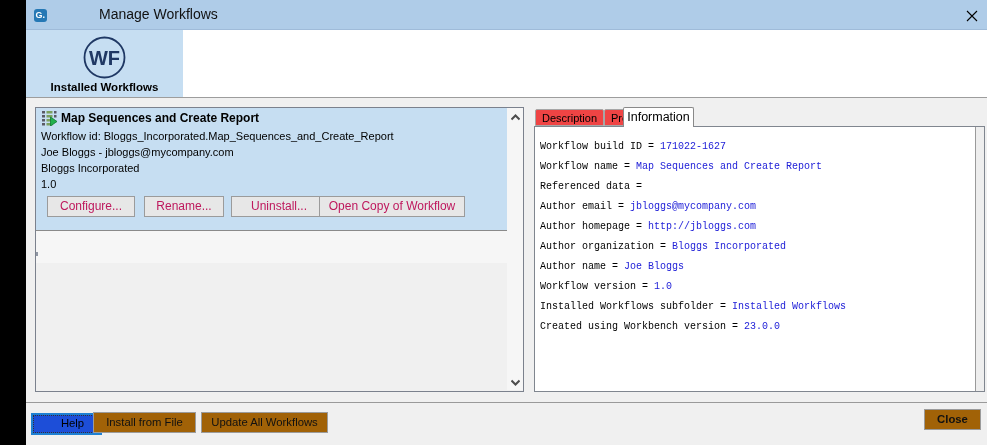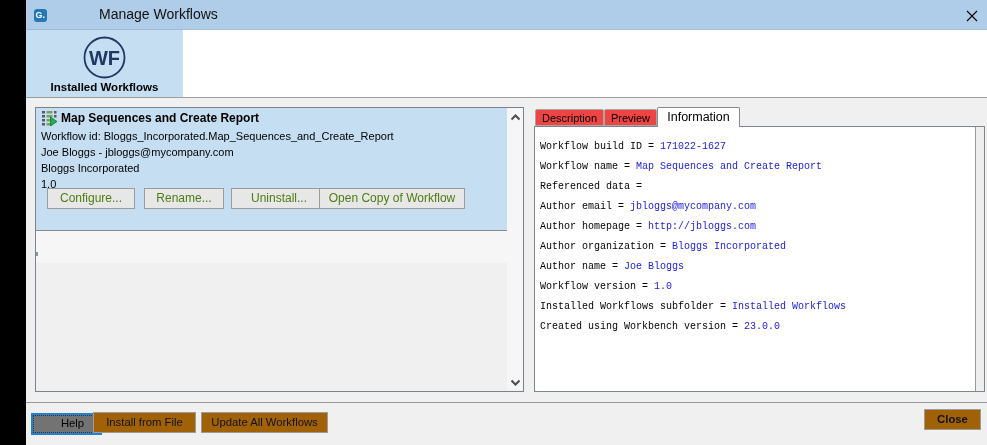--- a/index.html
+++ b/index.html
@@ -22,39 +22,39 @@
   .tablabel { position:absolute; bottom:4px; left:0; width:100%; text-align:center; font-size:11.5px; color:#000; }
   #wficon { position:absolute; left:57px; top:6px; }
   #twficon { position:absolute; left:57px; top:11px; }
 
   
   #leftpanel { position:absolute; left:9px; top:107px; width:489px; height:285px; background:#f0f0f0; border:1px solid #7b818d; }
   #selitem { position:absolute; left:0; top:0; width:471px; height:123px; background:#c6def2; border-bottom:1px solid #8a8a8a; box-sizing:border-box; }
   #lscroll { position:absolute; right:0; top:0; width:16px; height:282px; background:#f6f6f6; }
   .itemtxt { position:absolute; left:5px; font-size:11px; color:#000; white-space:nowrap; }
   #ittitle { position:absolute; left:25px; top:3px; font-size:12px; font-weight:bold; white-space:nowrap; }
-  .lbtn { position:absolute; top:80px; height:21px; background:#e7e7e7; border:1px solid #9b9b9b;
-    font-size:12px; color:#4d7c0f; text-align:center; line-height:19px; }
+  .lbtn { position:absolute; top:88px; height:21px; background:#e7e7e7; border:1px solid #9b9b9b;
+    font-size:12px; color:#be185d; text-align:center; line-height:19px; }
 
   
   .rtab { position:absolute; top:109px; height:17px; background:#ef4444; border:1px solid #a6a6a6;
      font-size:11px; color:#000; text-align:center; line-height:16px; border-radius:2px 2px 0 0; }
   #rtab3 { top:107px; height:20px; background:#fff; border:1px solid #898989; border-bottom:none; z-index:3; line-height:19px; font-size:12.5px; }
 
   
   #rightbox { position:absolute; left:508px; top:126px; width:451px; height:266px; background:#fff; border:1px solid #80868f; }
   #rscrollline { position:absolute; right:0; top:0; width:9px; height:264px; background:#eeeeee; border-left:1px solid #9a9a9a; }
   #infotext { position:absolute; left:5px; top:10px; font-family:"Liberation Mono", monospace; font-size:10px; line-height:20px; color:#000; white-space:pre; }
   #infotext .v { color:#2121d8; }
 
   
   #sepline { position:absolute; left:0; top:401.5px; width:961px; height:1px; background:#9a9a9a; }
   .bbtn { position:absolute; top:412px; height:21px; background:#a16207; border:1px solid #9b9b9b;
     font-size:11.3px; color:#111; text-align:center; line-height:19px; }
-  #helpbtn { position:absolute; left:5px; top:413px; width:71px; height:22px; background:#737373;
+  #helpbtn { position:absolute; left:5px; top:413px; width:71px; height:22px; background:#1d4ed8;
     border:2.5px solid #1e80d2; font-size:11.3px; text-align:center; line-height:17px;padding-left:12px; }
   #helpbtn:after { content:""; position:absolute; left:0; top:0; right:0; bottom:0; border:1px dotted #333; }
   #closebtn { top:409px;font-weight:bold; }
 </style>
 </head>
 <body>
 <div id="win">
   <div id="titlebar">
     <div id="appicon">
         <span>G.</span>
@@ -109,21 +109,21 @@
           <path d="M0.5 5.5 L4.5 1.5 L8.5 5.5" fill="none" stroke="#4d4d4d" stroke-width="2"></path>
         </svg>
       <svg class="abs" style="left:4px;top:271px" width="9" height="7" viewBox="0 0 9 7">
           <path d="M0.5 1.5 L4.5 5.5 L8.5 1.5" fill="none" stroke="#4d4d4d" stroke-width="2"></path>
         </svg>
     </div>
   </div>
 
   <div class="rtab" style="left:509px;width:69px">Description</div>
   <div class="rtab" style="left:578px;width:53px">Preview</div>
-  <div class="rtab" id="rtab3" style="left:631px;width:83px">Information</div>
+  <div class="rtab" id="rtab3" style="left:597px;width:71px">Information</div>
 
   <div id="rightbox">
     <div id="rscrollline"></div>
     <div id="infotext">Workflow build ID = <span class="v">171022-1627</span>
 Workflow name = <span class="v">Map Sequences and Create Report</span>
 Referenced data =
 Author email = <span class="v">jbloggs@mycompany.com</span>
 Author homepage = <span class="v">http://jbloggs.com</span>
 Author organization = <span class="v">Bloggs Incorporated</span>
 Author name = <span class="v">Joe Bloggs</span>

